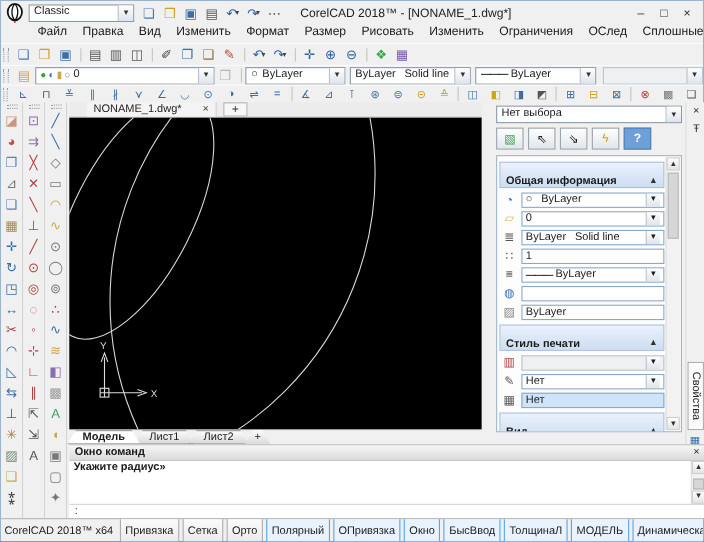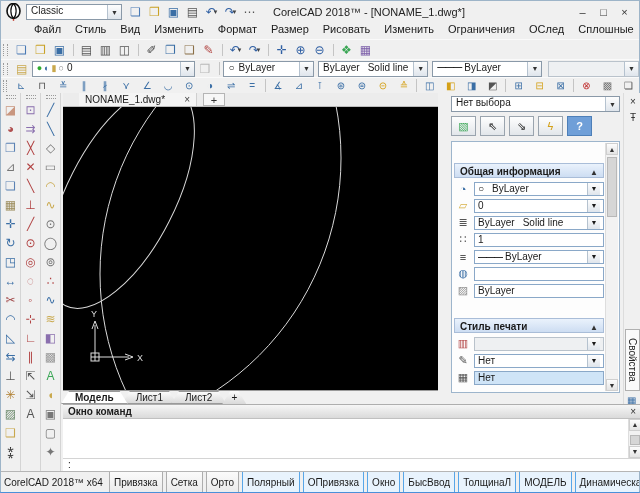--- a/index.html
+++ b/index.html
@@ -73,21 +73,21 @@
   .rs-tab{position:absolute;top:236px;left:1px;width:15px;height:62px;border:1px solid #b0b0b0;background:#fafafa;writing-mode:vertical-rl;font-size:10px;display:flex;align-items:center;justify-content:center;color:#222}
   .rs-icon{position:absolute;top:302px;left:3px;font-size:10px;color:#3a6ea5}
 
   
   .props{left:447px;top:92px;width:175px;height:308px;background:#f0f0f0;padding:3px 3px 0 3px}
   .sel-combo{width:100%;font-size:10px}
   .pbtnrow{display:flex;gap:4px;margin-top:4px}
   .pbtn{width:25px;height:20px;border:1px solid #9aa4ae;background:linear-gradient(#fefefe,#e2e6ea);display:flex;align-items:center;justify-content:center;font-size:11px}
   .pbtn.help{background:#6f9fd8;color:#fff;font-weight:bold;border-color:#4d7fb8}
   .pcontent{position:relative;margin-top:5px;height:252px;border:1px solid #9db5cc;background:#fdfdfd;padding:2px 15px 2px 2px;overflow:hidden}
-  .sect{background:linear-gradient(#eaf2fc,#cdddf2);border:1px solid #a9bdd8;height:15px;display:flex;align-items:flex-end;padding:0 5px;font-weight:bold;font-size:10px;margin:19px 0 2px}
+  .sect{background:linear-gradient(#eaf2fc,#cdddf2);border:1px solid #a9bdd8;height:15px;display:flex;align-items:flex-start;padding:11px 5px;font-weight:bold;font-size:10px;margin:3px 0 2px}
   .sect .tog{margin-left:auto;font-size:8px;color:#333}
   .prow{display:flex;align-items:center;height:17px;gap:3px;padding-left:1px}
   .picon{width:16px;text-align:center;font-size:11px;flex:none}
   .pfield{flex:1;height:14px;border:1px solid #8aa8c8;background:#fff;font-size:10px;display:flex;align-items:center;padding:0 3px;overflow:hidden;white-space:nowrap}
   .pfield .sp{margin-right:8px}
   .pfield .arr{margin-left:auto;width:13px;height:100%;background:linear-gradient(#fdfdfd,#dfe5ec);border-left:1px solid #b5c2cf;font-size:7px;display:flex;align-items:center;justify-content:center;flex:none}
   .pfield.hl{background:#cfe4f7}
   .pfield.dis{background:#eef0f2;border-color:#b9c2cb}
   .pscroll{position:absolute;right:1px;top:1px;bottom:1px;width:13px;background:#f2f2f2;border-left:1px solid #ddd}
   .sarrow{position:absolute;left:0;width:100%;height:12px;display:flex;align-items:center;justify-content:center;font-size:7px;color:#333;background:linear-gradient(#fdfdfd,#e4e4e4);border:1px solid #cfcfcf}
@@ -167,21 +167,21 @@
       <span class="winbtn">–</span>
       <span class="winbtn">□</span>
       <span class="winbtn">×</span>
     </div>
   </div>
 
   <div class="abs menubar">
     <div class="flex">
 
     <span class="menu-item">Файл</span>
-        <span class="menu-item">Стиль</span>
+        <span class="menu-item">Правка</span>
         <span class="menu-item">Вид</span>
         <span class="menu-item">Изменить</span>
         <span class="menu-item">Формат</span>
         <span class="menu-item">Размер</span>
         <span class="menu-item">Рисовать</span>
         <span class="menu-item">Изменить</span>
         <span class="menu-item">Ограничения</span>
         <span class="menu-item">ОСлед</span>
         <span class="menu-item">Сплошные</span>
       </div>
@@ -640,20 +640,21 @@
   </div>
 
   <div class="abs cmdwin">
     <div class="cmdhead">
       <span>Окно команд</span>
       <span class="x">×</span>
     </div>
     <div class="cmdbody">
       <div>
 
+      <div class="cmdline b">Укажите радиус»</div>
         </div>
       <div class="cmdscroll">
         <span class="sarrow up">▲</span>
         <span class="sarrow dn">▼</span>
         <span class="sthumb" style="bottom:13px;height:10px;left:1px"></span>
       </div>
     </div>
     <div class="cmdprompt">
       <span>:</span>
     </div>

